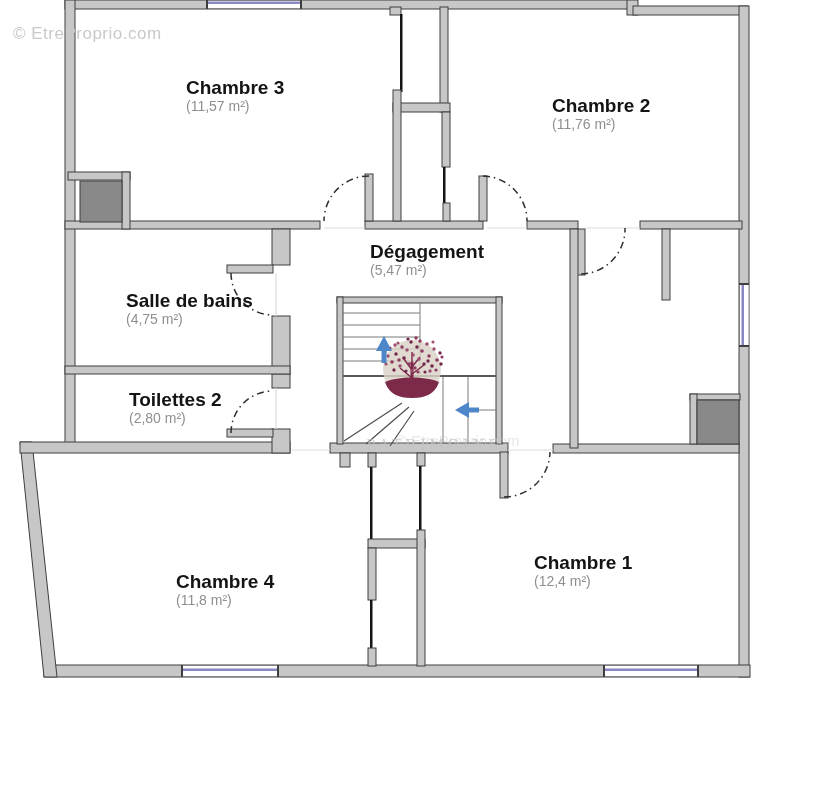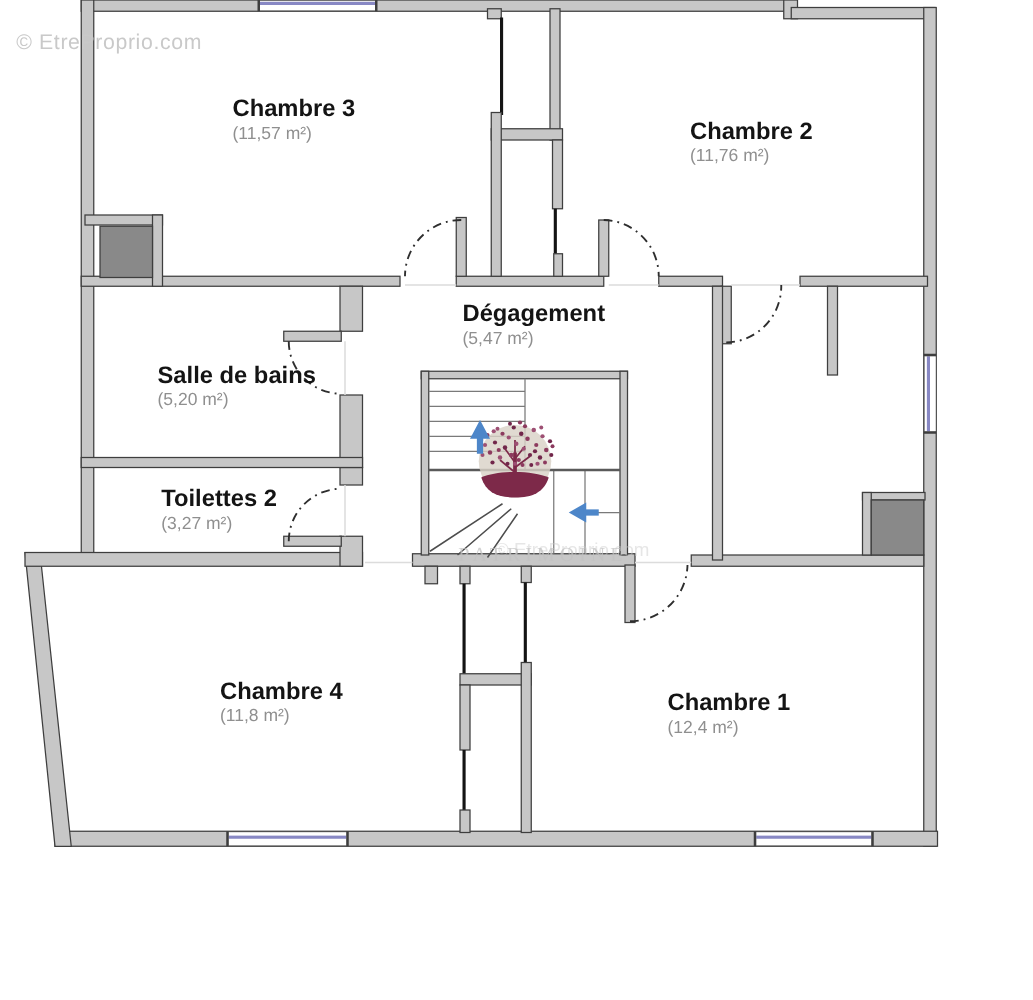--- a/index.html
+++ b/index.html
@@ -29,21 +29,21 @@
   
   .room-label{position:absolute;line-height:19px;white-space:nowrap;}
   .room-name{font-size:19px;font-weight:bold;color:var(--label);}
   .room-area{font-size:14px;color:var(--area);}
   .lb-ch3{left:186px;top:78px;}
   .lb-ch2{left:552px;top:96px;}
   .lb-deg{left:370px;top:242px;}
   .lb-sdb{left:126px;top:291px;}
   .lb-sde{left:614px;top:328px;}
   .lb-wc {left:129px;top:390px;}
-  .lb-ch4{left:176px;top:544px;}
+  .lb-ch4{left:176px;top:572px;}
   .lb-ch1{left:534px;top:553px;}
   .watermark{
     position:absolute;left:13px;top:24px;font-size:17px;letter-spacing:.5px;
     color:var(--watermark);
   }
   .watermark-faint{
     position:absolute;left:396px;top:432px;font-size:15px;color:var(--watermark);
     opacity:.45;
   }
   .brand{
@@ -248,25 +248,25 @@
   <div class="room-label lb-ch2">
     <div class="room-name">Chambre 2</div>
     <div class="room-area">(11,76 m²)</div>
   </div>
   <div class="room-label lb-deg">
     <div class="room-name">Dégagement</div>
     <div class="room-area">(5,47 m²)</div>
   </div>
   <div class="room-label lb-sdb">
     <div class="room-name">Salle de bains</div>
-    <div class="room-area">(5,20 m²)</div>
+    <div class="room-area">(4,75 m²)</div>
   </div>
   <div class="room-label lb-wc">
     <div class="room-name">Toilettes 2</div>
-    <div class="room-area">(3,27 m²)</div>
+    <div class="room-area">(2,80 m²)</div>
   </div>
   <div class="room-label lb-ch4">
     <div class="room-name">Chambre 4</div>
     <div class="room-area">(11,8 m²)</div>
   </div>
   <div class="room-label lb-ch1">
     <div class="room-name">Chambre 1</div>
     <div class="room-area">(12,4 m²)</div>
   </div>
 

